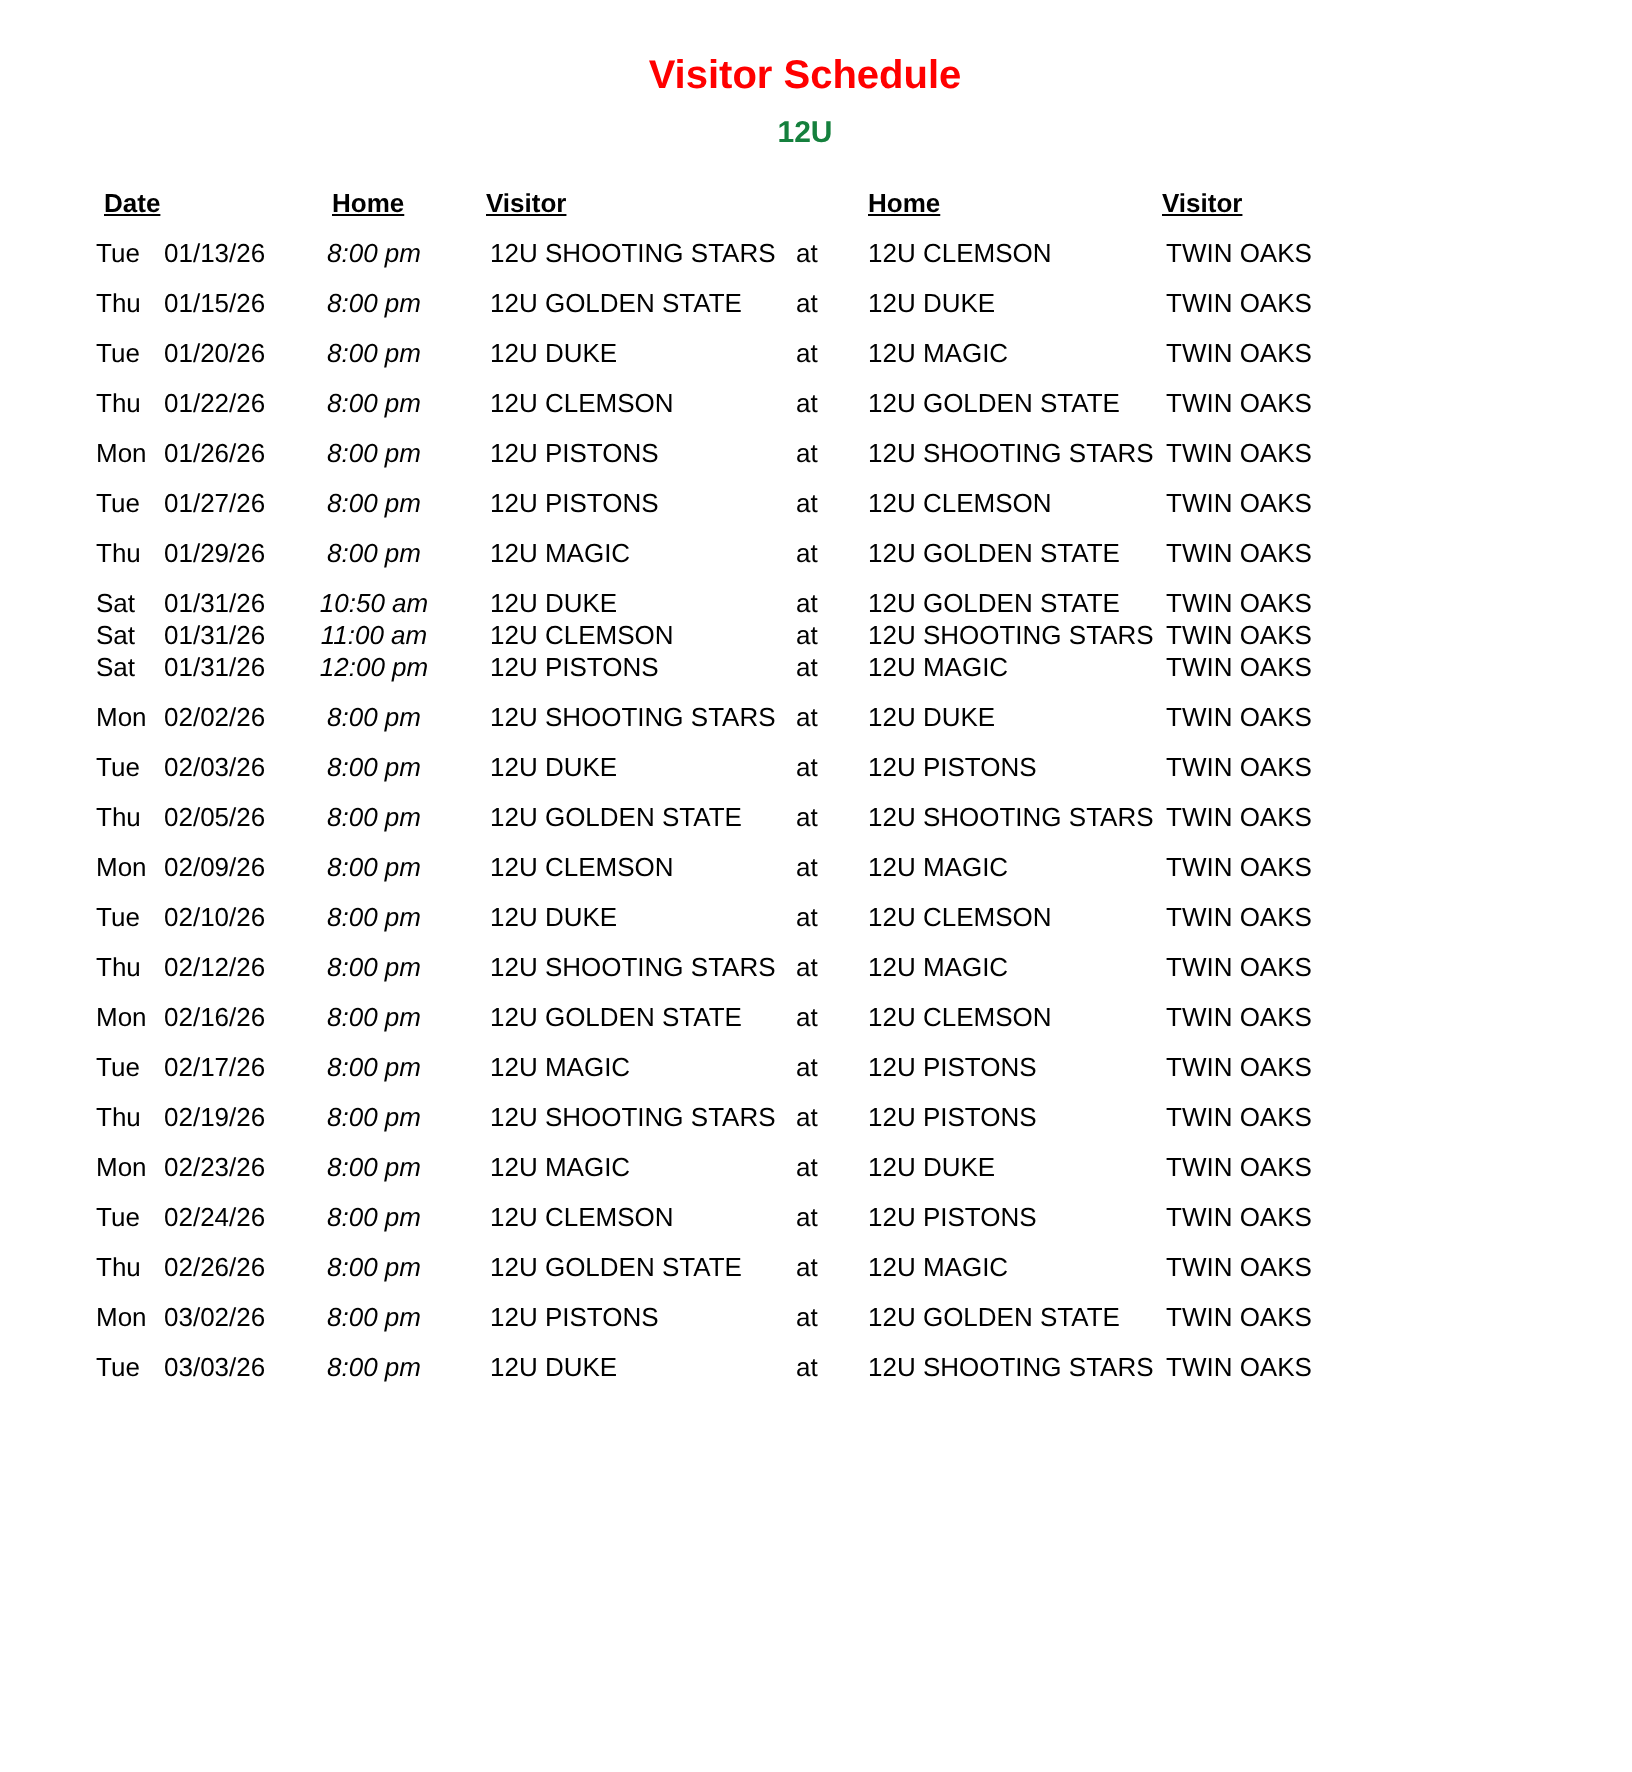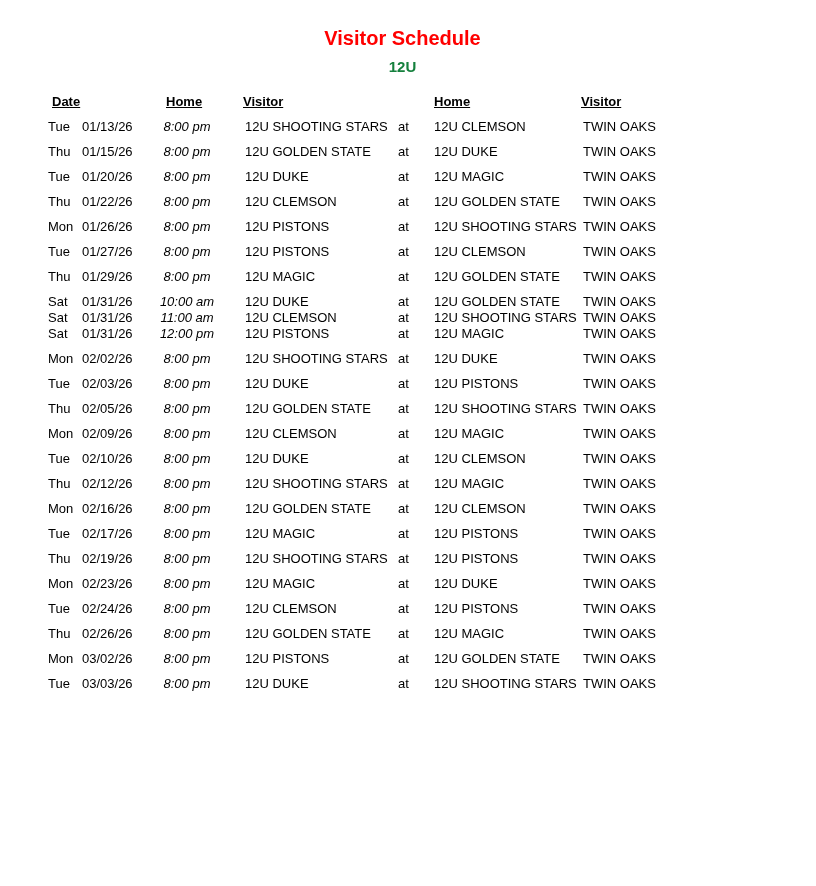--- a/index.html
+++ b/index.html
@@ -153,21 +153,21 @@
         <div class="row">
           <span class="c-date"><span class="day">Thu</span>01/29/26</span>
           <span class="c-time">8:00 pm</span>
           <span class="c-visitor">12U MAGIC</span>
           <span class="c-at">at</span>
           <span class="c-home">12U GOLDEN STATE</span>
           <span class="c-loc">TWIN OAKS</span>
         </div>
         <div class="row">
           <span class="c-date"><span class="day">Sat</span>01/31/26</span>
-          <span class="c-time">10:00 am</span>
+          <span class="c-time">10:50 am</span>
           <span class="c-visitor">12U DUKE</span>
           <span class="c-at">at</span>
           <span class="c-home">12U GOLDEN STATE</span>
           <span class="c-loc">TWIN OAKS</span>
         </div>
         <div class="row compact">
           <span class="c-date"><span class="day">Sat</span>01/31/26</span>
           <span class="c-time">11:00 am</span>
           <span class="c-visitor">12U CLEMSON</span>
           <span class="c-at">at</span>

